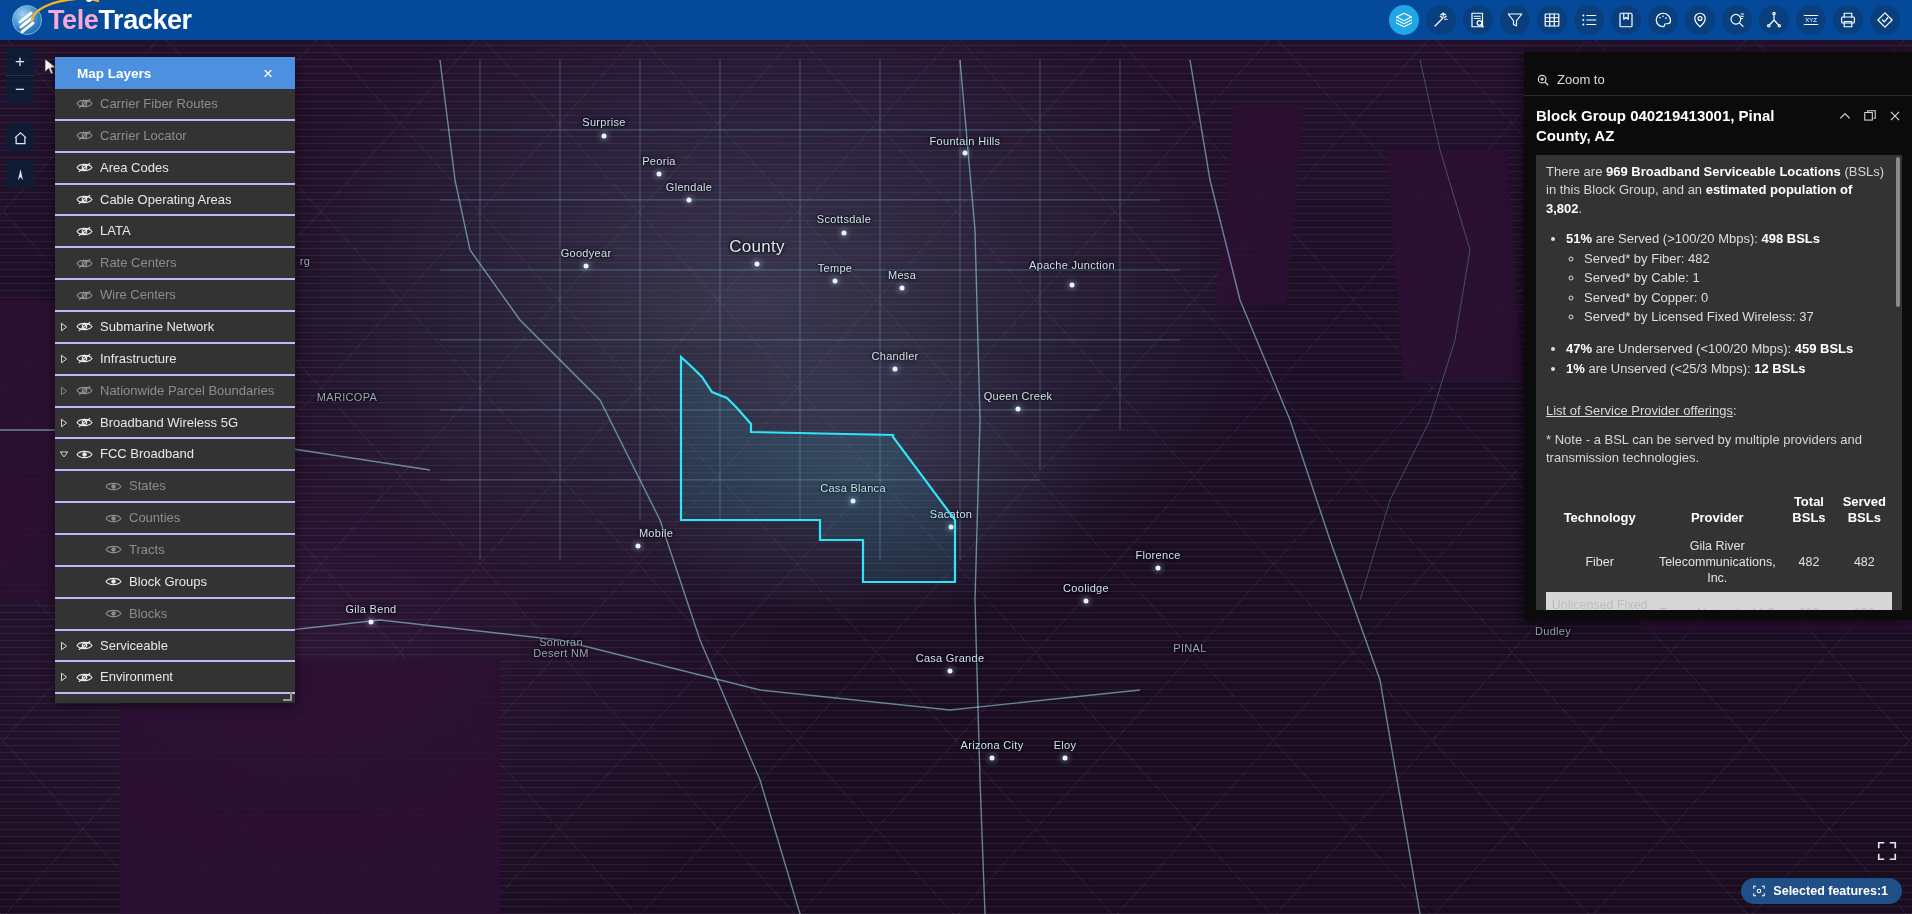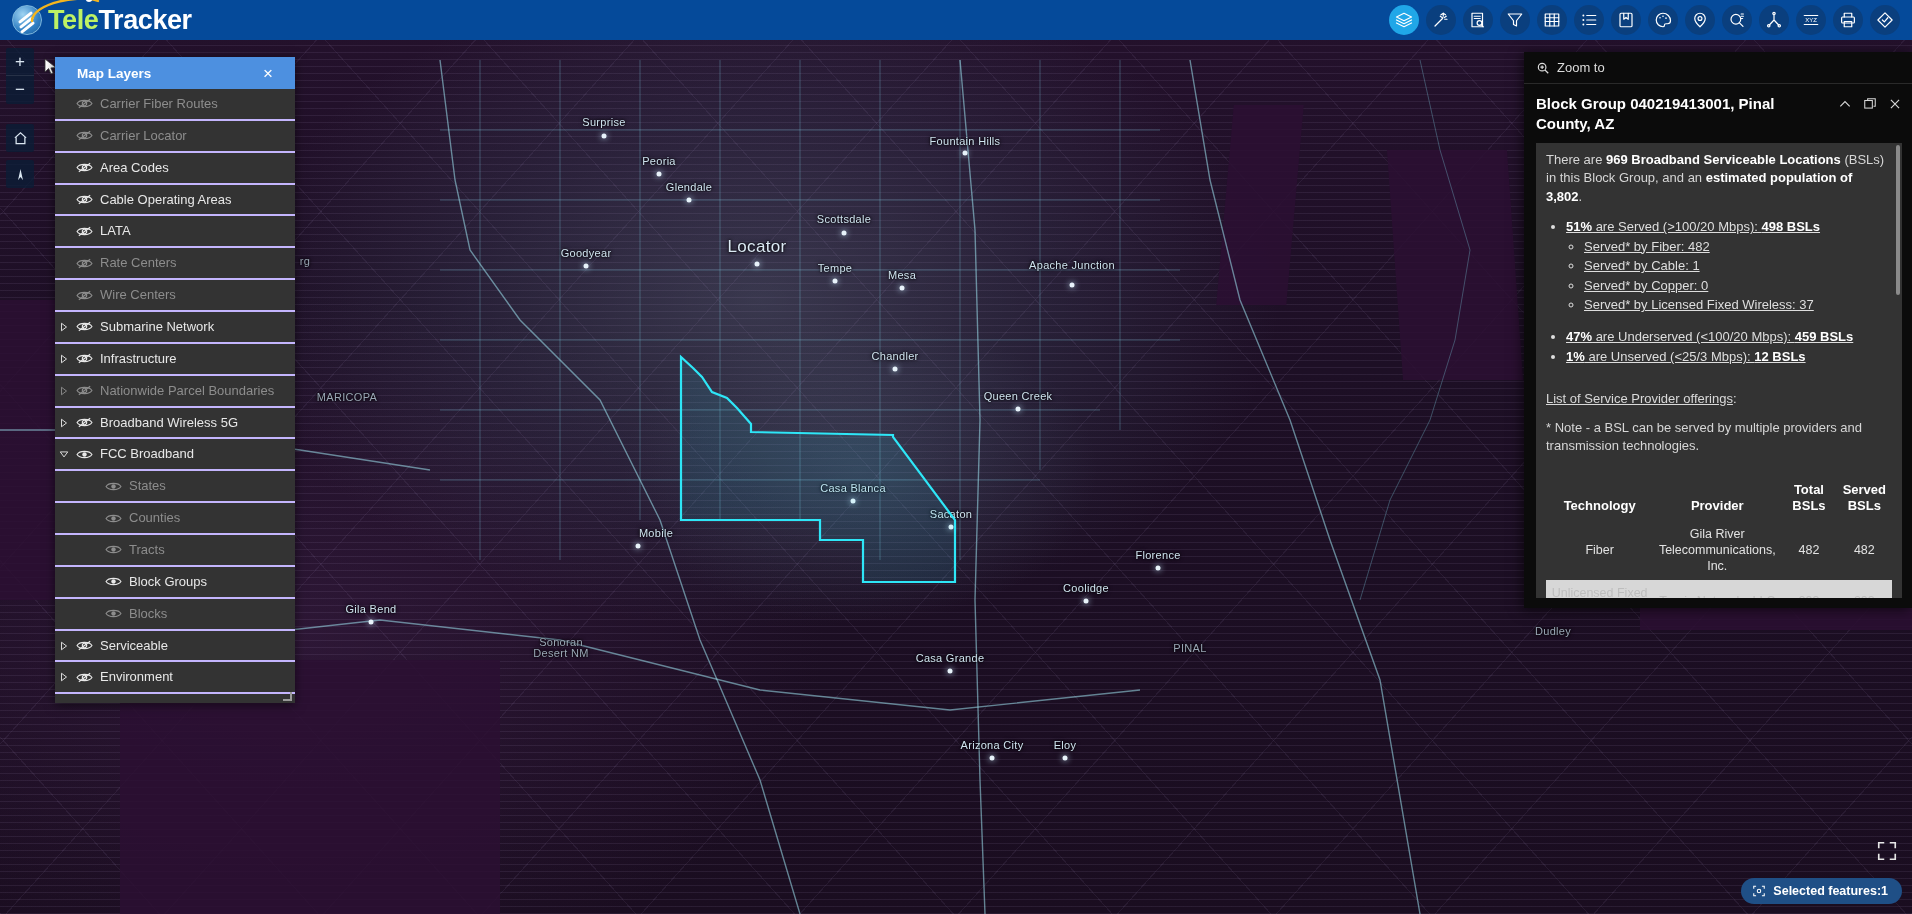--- a/index.html
+++ b/index.html
@@ -68,21 +68,21 @@
     border: 1px solid #7db7dd;
   }
   #logo-mark i {
     position: absolute; background: #ffffff; height: 3px; border-radius: 2px;
     transform: rotate(-38deg);
   }
   #logo-mark i:nth-child(1){ width:17px; left:4px;  top:10px; }
   #logo-mark i:nth-child(2){ width:17px; left:5px;  top:15px; }
   #logo-mark i:nth-child(3){ width:17px; left:6px;  top:20px; }
   #brand-text { font-size: 27px; font-weight: 600; letter-spacing: -.4px; position: relative; }
-  #brand-text .t1 { color: #bef264; }
+  #brand-text .t1 { color: #f9a8d4; }
   #brand-text .t2 { color: #ffffff; }
   #brand-swoosh { position:absolute; left:-22px; top:-10px; }
 
   #toolbar { margin-left: auto; display: flex; align-items: center; gap: 7px; padding-right: 12px; }
   .tb-btn {
     width: 30px; height: 30px; border-radius: 50%;
     background: #0a3f7e;
     display: flex; align-items: center; justify-content: center;
     cursor: pointer;
   }
@@ -153,40 +153,40 @@
     background: #0b0b0b;
     z-index: 50;
     color: #dedede;
     font-size: 13px;
     box-shadow: -2px 2px 12px rgba(0,0,0,.6);
   }
   #zoom-to {
     display: flex; align-items: center; gap: 7px;
     padding: 8px 12px;
     border-bottom: 1px solid #2a2a2a;
-    color: #dcdcdc; cursor: pointer; font-size: 13px;
+    color: #dcdcdc; cursor: pointer; font-size: 13px; margin-top: 12px;
   }
   #zoom-to svg { width: 14px; height: 14px; }
   #info-head {
     display: flex; align-items: flex-start; padding: 10px 10px 8px 12px; gap: 6px;
   }
   #info-title {
     flex: 1; font-size: 15px; font-weight: 700; color: #ffffff; line-height: 1.35;
     padding-right: 4px;
   }
   .info-actions { display: flex; align-items: center; gap: 11px; padding-top: 3px; }
   .info-actions .ia { cursor: pointer; color: #d8d8d8; display:flex; }
   .info-actions svg { width: 14px; height: 14px; }
   #info-body {
     background: #333333; margin: 0 10px 10px 12px; padding: 8px 10px 0 10px;
     max-height: 455px; overflow: hidden; position: relative;
   }
   #info-body p { line-height: 1.45; color: #d6d6d6; }
   #info-body b { color: #ffffff; font-weight: 700; }
-  ul.lvl1 { margin: 10px 0 8px 20px; text-decoration: underline; }
+  ul.lvl1 { margin: 10px 0 8px 20px; }
   ul.lvl1 > li { list-style: disc; margin-bottom: 1px; line-height: 1.5; }
   ul.lvl2 { margin: 0 0 0 18px; }
   ul.lvl2 > li { list-style: circle; line-height: 1.5; }
   .sp-link {
     display: inline-block; margin: 12px 0 0 0; color: #d9d9d9;
     text-decoration: underline; cursor: pointer;
   }
   .note { margin-top: 13px; line-height: 1.45; color: #d2d2d2; }
   table.prov { width: 100%; border-collapse: collapse; margin-top: 24px; font-size: 12.5px; }
   table.prov th {
@@ -278,21 +278,21 @@
         <div class="map-label" style="left: 604px; top: 122px;">Surprise</div>
         <div class="map-dot" style="left: 604px; top: 136px;"></div>
         <div class="map-label" style="left: 965px; top: 141px;">Fountain Hills</div>
         <div class="map-dot" style="left: 965px; top: 153px;"></div>
         <div class="map-label" style="left: 659px; top: 161px;">Peoria</div>
         <div class="map-dot" style="left: 659px; top: 174px;"></div>
         <div class="map-label" style="left: 689px; top: 187px;">Glendale</div>
         <div class="map-dot" style="left: 689px; top: 200px;"></div>
         <div class="map-label" style="left: 844px; top: 219px;">Scottsdale</div>
         <div class="map-dot" style="left: 844px; top: 233px;"></div>
-        <div class="map-label big" style="left: 757px; top: 247px;">Locator</div>
+        <div class="map-label big" style="left: 757px; top: 247px;">County</div>
         <div class="map-dot" style="left: 757px; top: 264px;"></div>
         <div class="map-label" style="left: 586px; top: 253px;">Goodyear</div>
         <div class="map-dot" style="left: 586px; top: 266px;"></div>
         <div class="map-label" style="left: 835px; top: 268px;">Tempe</div>
         <div class="map-dot" style="left: 835px; top: 281px;"></div>
         <div class="map-label" style="left: 902px; top: 275px;">Mesa</div>
         <div class="map-dot" style="left: 902px; top: 288px;"></div>
         <div class="map-label" style="left: 1072px; top: 265px;">Apache Junction</div>
         <div class="map-dot" style="left: 1072px; top: 285px;"></div>
         <div class="map-label" style="left: 895px; top: 356px;">Chandler</div>

